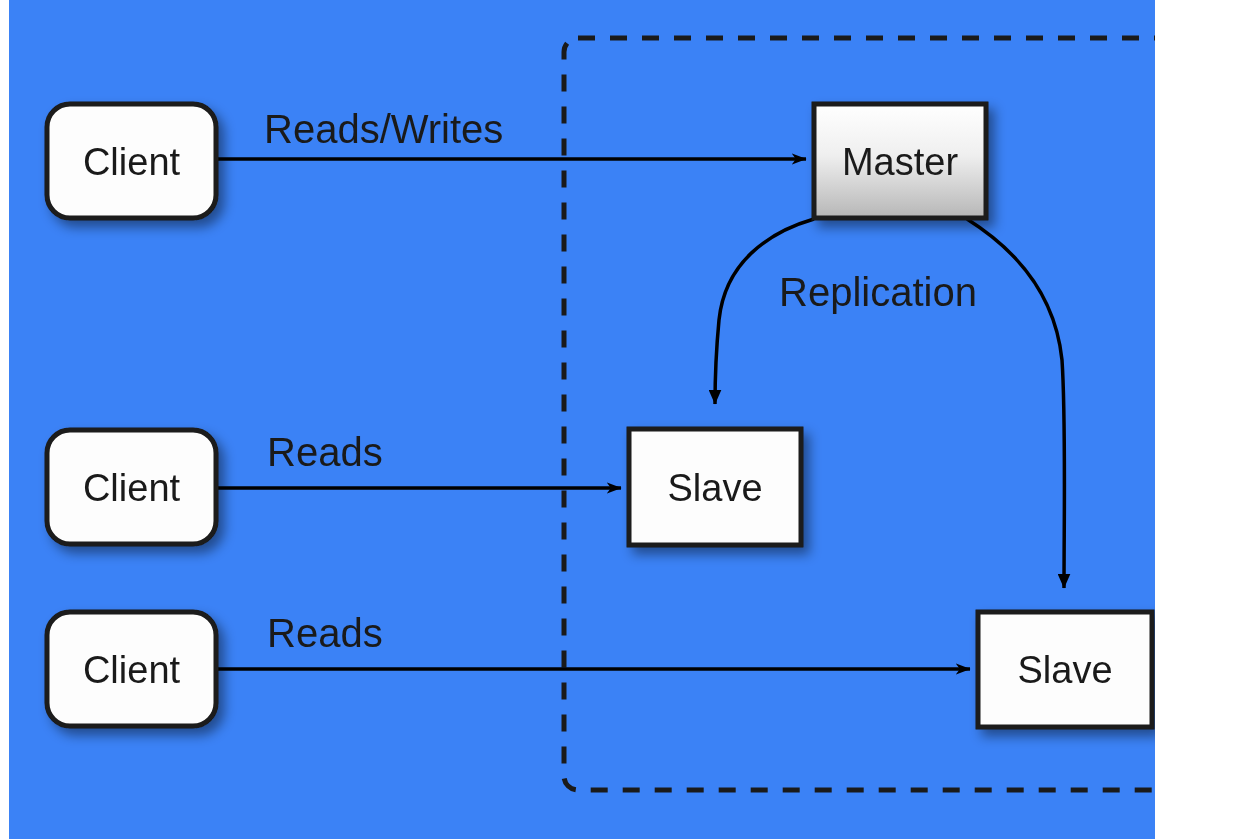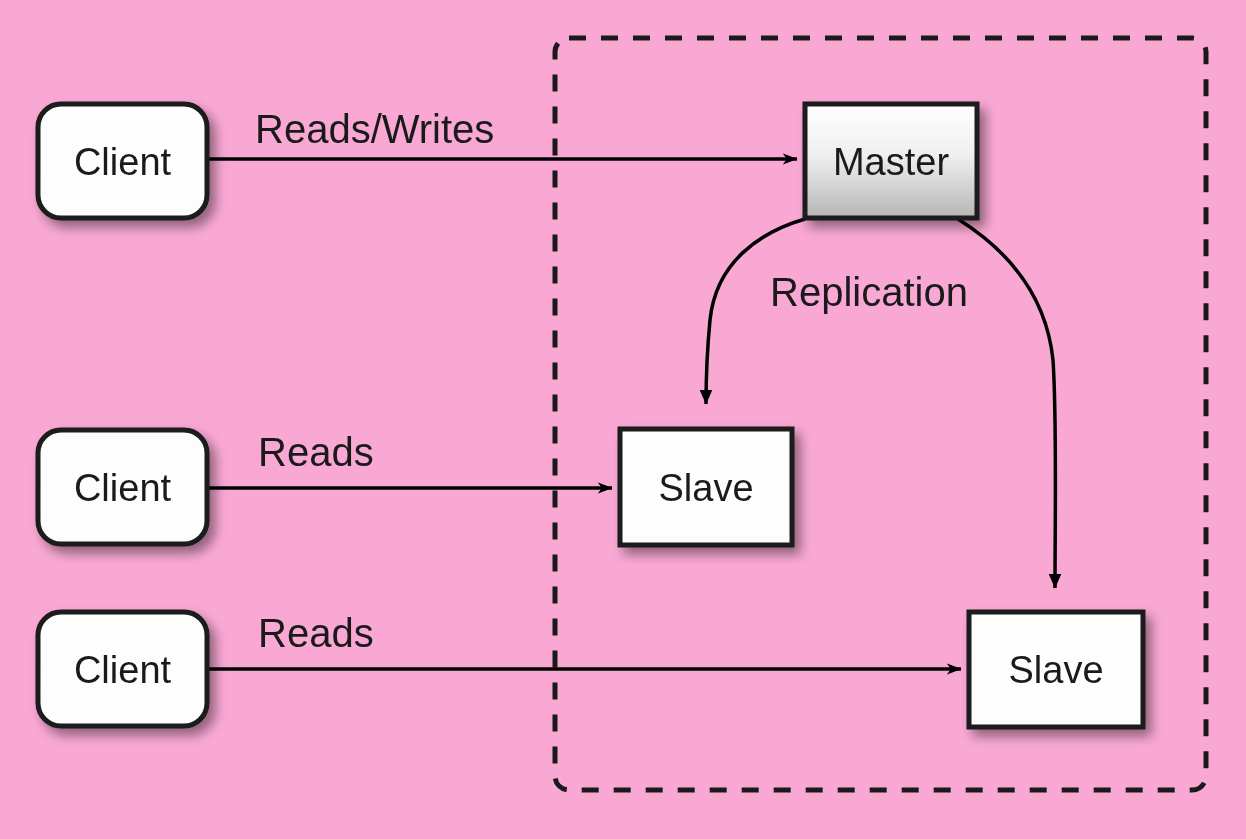--- a/index.html
+++ b/index.html
@@ -5,24 +5,25 @@
   html, body {
     margin: 0;
     padding: 0;
     background: #ffffff;
   }
   body {
     font-family: "Liberation Sans", sans-serif;
   }
   #canvas {
     position: relative;
-    width: 1246px;
+    width: 1146px;
     height: 839px;
-    background: #f9a8d4;
+    background: #3b82f6;
     overflow: hidden;
+    margin-left: 9px;
   }
   #diagram-svg {
     position: absolute;
     left: 0;
     top: 0;
     width: 1246px;
     height: 839px;
   }
   .node-label {
     font-family: "Liberation Sans", sans-serif;

